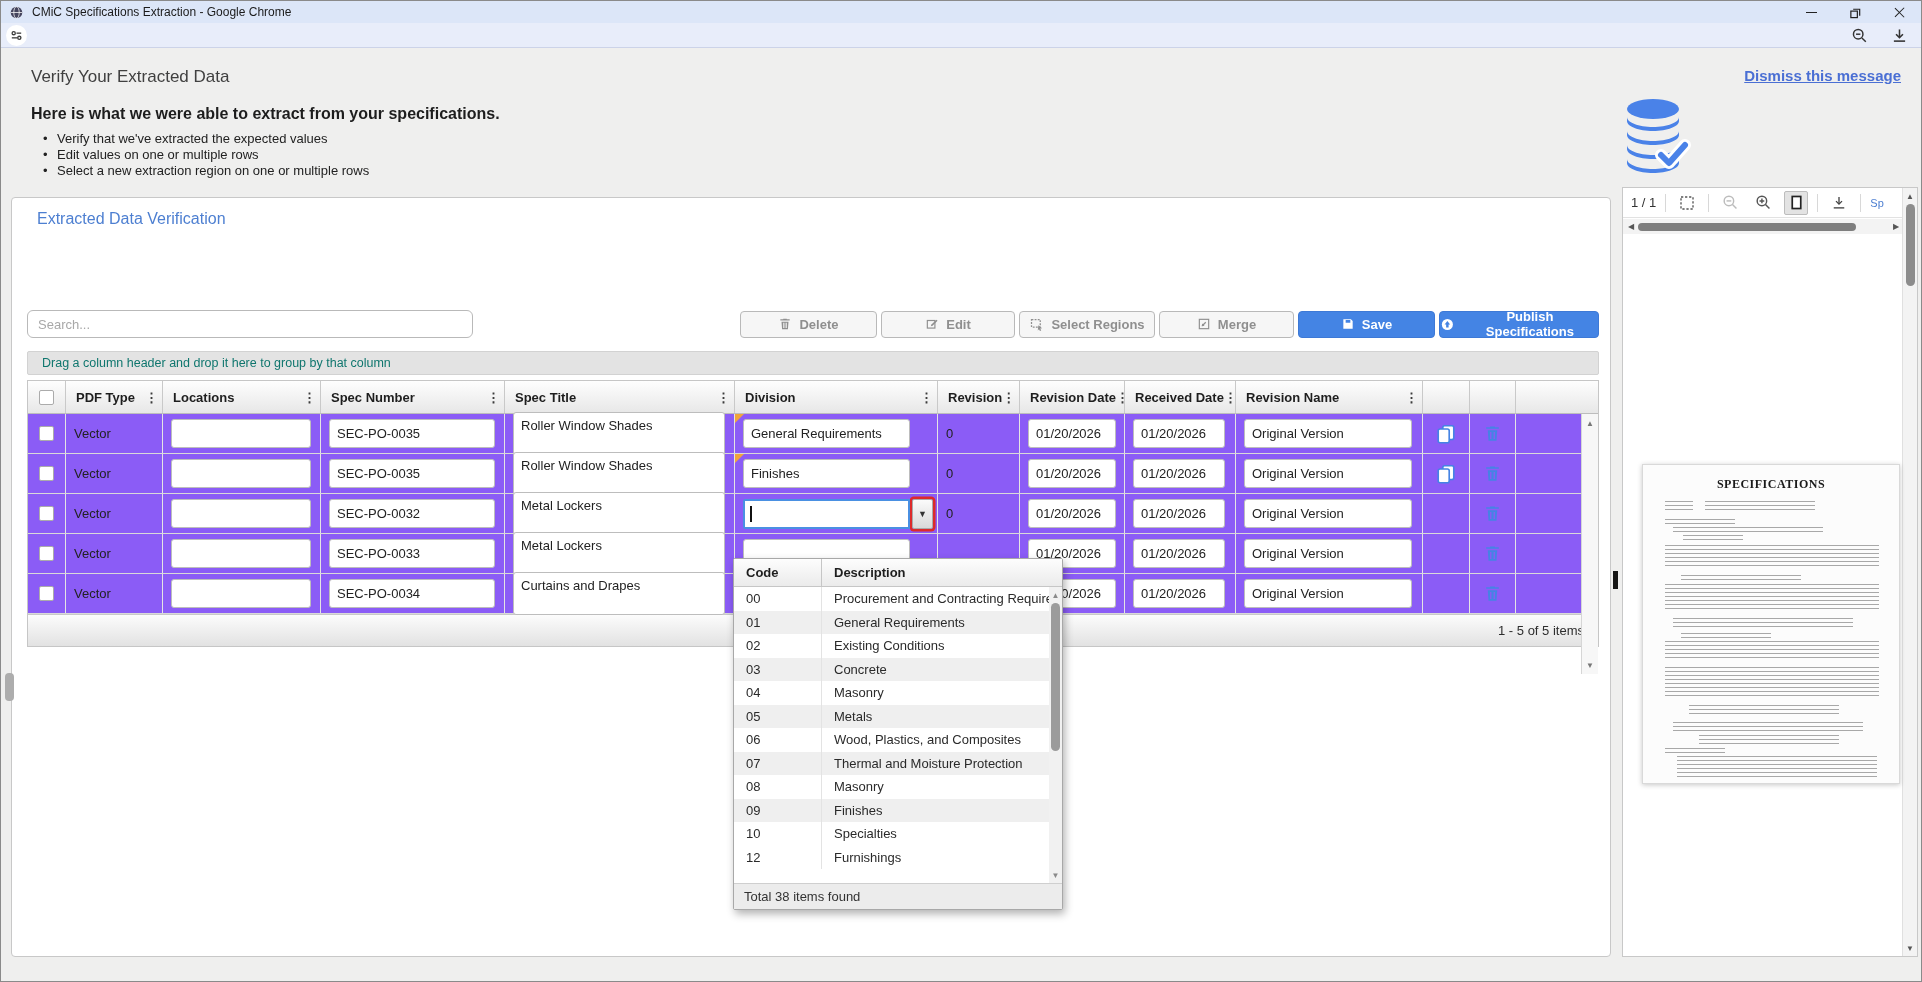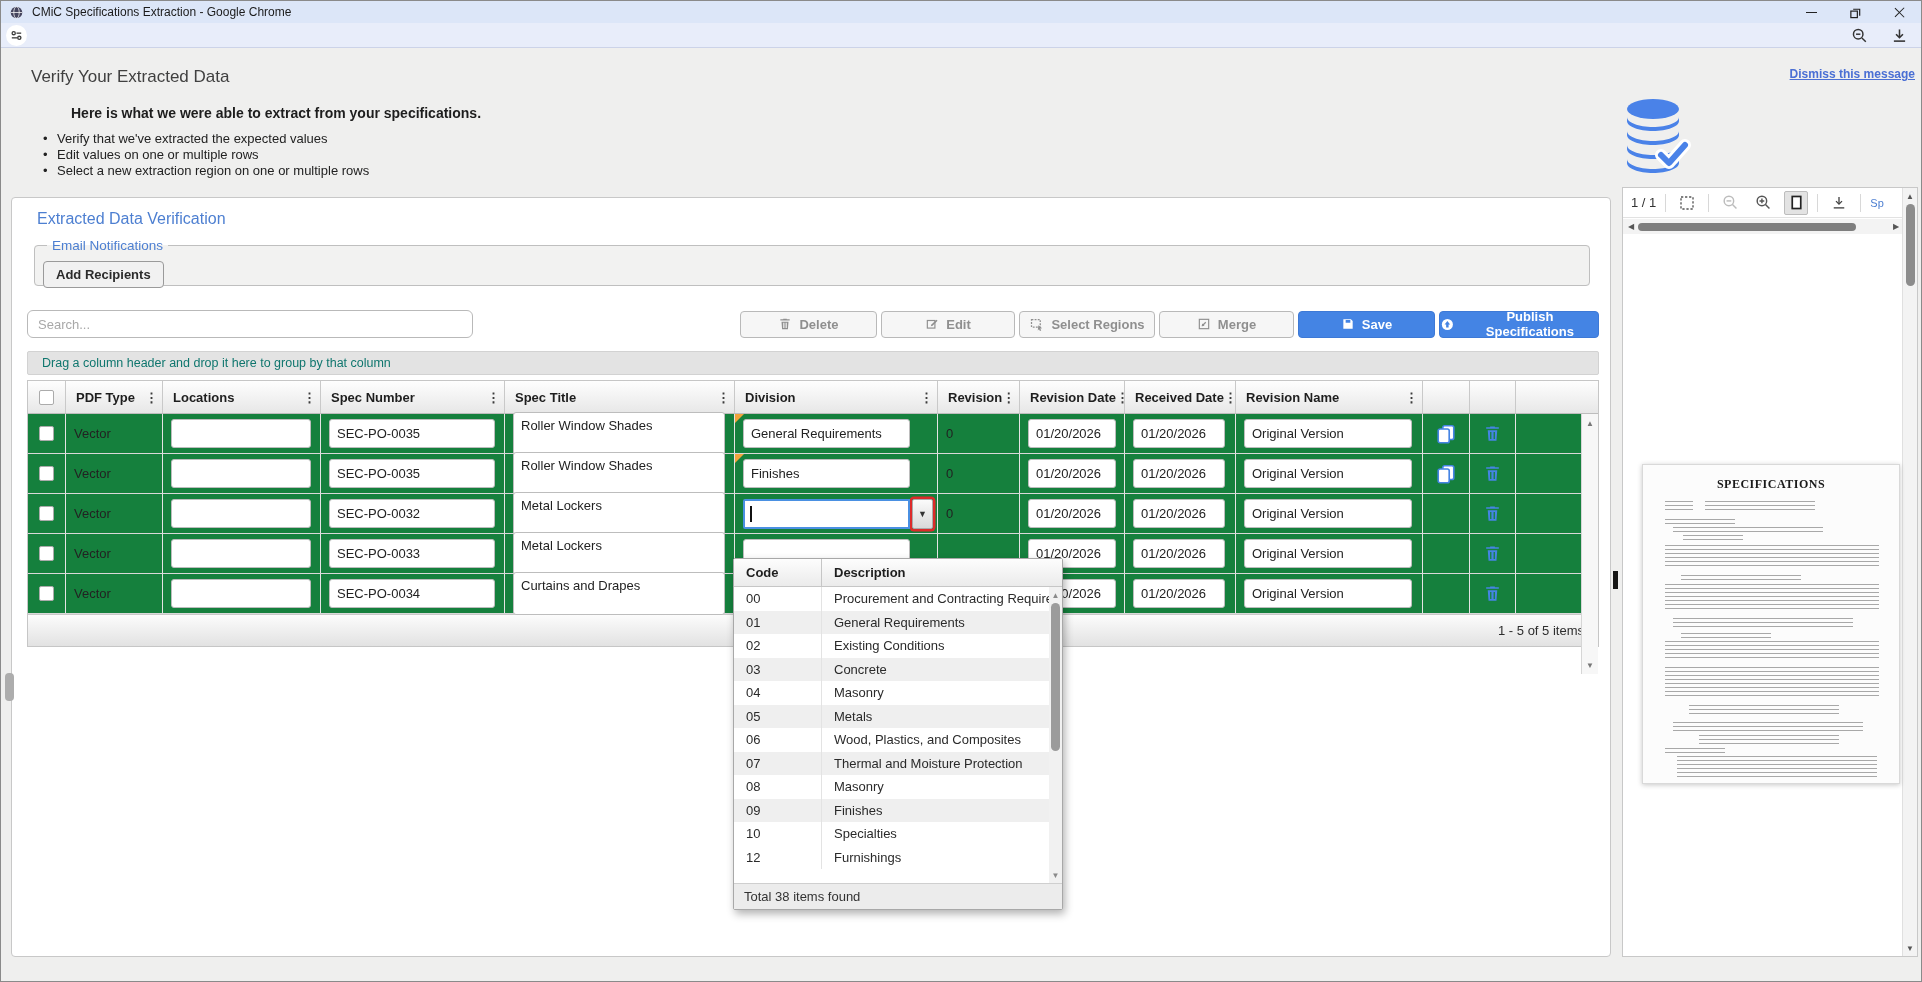--- a/index.html
+++ b/index.html
@@ -17,24 +17,24 @@
   .close-glyph { position:relative; width:11px; height:11px; }
   .close-glyph:before,.close-glyph:after { content:""; position:absolute; left:5px; top:-1px; width:1.4px; height:13px; background:#222; }
   .close-glyph:before{ transform:rotate(45deg);} .close-glyph:after{ transform:rotate(-45deg);}
 
   .browserbar { position:absolute; left:0; top:22px; width:100%; height:25px; background:#e8edfa; border-bottom:1px solid #ccd3e8; }
   .tunewrap { position:absolute; left:5px; top:2px; width:21px; height:21px; background:#fff; border-radius:50%; display:flex; align-items:center; justify-content:center; }
   .bicon { position:absolute; top:3px; width:19px; height:19px; }
 
   
   .banner-title { position:absolute; left:30px; top:66px; font-size:17px; color:#404040; }
-  .banner-intro { position:absolute; left:30px; top:104px; font-size:14px; font-weight:bold; color:#1d1d1d;margin-left:40px; }
+  .banner-intro { position:absolute; left:30px; top:104px; font-size:16px; font-weight:bold; color:#1d1d1d; }
   .bullet { position:absolute; left:56px; font-size:13px; color:#222; }
   .bullet:before { content:"\2022"; position:absolute; left:-14px; }
-  .dismiss { position:absolute; right:6px; top:66px; font-size:12px; font-weight:bold; color:#4a6fd4; text-decoration:underline; }
+  .dismiss { position:absolute; right:20px; top:66px; font-size:15px; font-weight:bold; color:#4a6fd4; text-decoration:underline; }
   .dbicon { position:absolute; left:1622px; top:96px; }
 
   
   .panel { position:absolute; left:10px; top:196px; width:1600px; height:760px; background:#fff; border:1px solid #c8c8c8; border-radius:4px; }
   .panel-title { position:absolute; left:25px; top:12px; font-size:16px; color:#4d7fd1; }
   .email-fs { position:absolute; left:22px; top:40px; width:1556px; height:48px; border:1px solid #bfbfbf; border-radius:4px; background:#f2f2f1; }
   .email-fs legend { margin-left:12px; padding:0 5px; font-size:13.5px; color:#4d7fd1; }
   .btn { display:inline-flex; align-items:center; justify-content:center; gap:7px; height:27px; border-radius:4px; font-size:13px; font-weight:bold; cursor:default; }
   .btn-gray { background:#f6f6f6; border:1px solid #b9b9b9; color:#8f8f8f; }
   .btn-blue { background:#4484e4; border:1px solid #3d79d6; color:#fff; }
@@ -50,21 +50,21 @@
 
   
   .grid { position:absolute; left:15px; top:182px; width:1572px; border:1px solid #c6c6c6; background:#fff; }
   .ghead { display:flex; height:33px; background:linear-gradient(#fefefe,#e7e7e7); border-bottom:1px solid #bdbdbd; }
   .hcell { display:flex; align-items:center; justify-content:space-between; padding:0 4px 0 10px; font-size:13px; font-weight:bold; color:#1e1e1e; border-right:1px solid #c9c9c9; overflow:hidden; white-space:nowrap; }
   .menu-dots:before { content:"\22EE"; font-size:13px; color:#3c3c3c; font-weight:bold; }
   .c-sel{width:38px; display:flex; align-items:center; justify-content:center; border-right:1px solid #c9c9c9;}
   .c-pdf{width:97px}.c-loc{width:158px}.c-num{width:184px}.c-title{width:230px}.c-div{width:203px}
   .c-rev{width:82px}.c-rd{width:105px}.c-cd{width:111px}.c-rn{width:187px}.c-copy{width:47px}.c-del{width:46px}
   .c-fill{flex:1; border-right:none;}
-  .grow { display:flex; height:40px; border-bottom:1px solid #d9d9d9; background:#15803d; }
+  .grow { display:flex; height:40px; border-bottom:1px solid #d9d9d9; background:#8b5cf6; }
   .gcell { position:relative; display:flex; align-items:center; padding:0 8px; font-size:13px; color:#222; border-right:1px solid #e4e4e4; overflow:visible; white-space:nowrap; }
   .gcell.sel { width:38px; justify-content:center; padding:0; }
   .cb { width:15px; height:15px; background:#fff; border:1px solid #ababab; border-radius:2px; }
   .tin { height:29px; border:1px solid #bdbdbd; border-radius:3px; padding:0 7px; font-size:13px; color:#222; font-family:inherit; background:#fff; }
   .ta { height:43px; border:1px solid #bdbdbd; border-radius:3px; padding:5px 7px; font-size:13px; color:#222; font-family:inherit; background:#fff; resize:none; overflow:hidden; line-height:1.25; }
   .corner { position:absolute; left:0; top:0; width:0; height:0; border-top:9px solid #f0a43c; border-right:9px solid transparent; z-index:2; }
   .iconbtn { background:none; border:none; display:flex; align-items:center; justify-content:center; width:100%; }
   .vscroll { position:absolute; right:0; top:33px; width:17px; height:260px; background:#f7f7f7; border-left:1px solid #d6d6d6; }
   .vscroll .up,.vscroll .dn { position:absolute; left:0; width:100%; height:14px; font-size:8px; color:#777; display:flex; align-items:center; justify-content:center; }
   .vscroll .up{top:2px}.vscroll .up:before{content:"\25B2"} .vscroll .dn{bottom:2px}.vscroll .dn:before{content:"\25BC"}
@@ -186,24 +186,20 @@
     <path d="M4 34c0 5.5 11.6 10 26 10s26-4.5 26-10v4c0 5.5-11.6 10-26 10S4 43.5 4 38z" fill="#4a82e8"></path>
     <path d="M4 48c0 5.5 11.6 10 26 10s26-4.5 26-10v4c0 5.5-11.6 10-26 10S4 57.5 4 52z" fill="#4a82e8"></path>
     <path d="M4 62c0 5.5 11.6 10 26 10s26-4.5 26-10v4c0 5.5-11.6 10-26 10S4 71.5 4 66z" fill="#4a82e8"></path>
     <path d="M38 58l8 8 16-18" fill="none" stroke="#fff" stroke-width="12" stroke-linecap="round" stroke-linejoin="round"></path>
     <path d="M38 58l8 8 16-18" fill="none" stroke="#4a82e8" stroke-width="6" stroke-linecap="round" stroke-linejoin="round"></path>
   </svg>
 
   <div class="panel">
     <div class="panel-title">Extracted Data Verification</div>
 
-    <fieldset class="email-fs">
-      <legend>Email Notifications</legend>
-      <button class="btn add-btn">Add Recipients</button>
-    </fieldset>
 
     <div class="tbar">
       <input class="search" placeholder="Search..." style="">
       <div class="grp">
         <button class="btn btn-gray w137">
           <svg width="14" height="14" viewBox="0 0 24 24">
               <path fill="#8f8f8f" d="M9 3v1H4v2h16V4h-5V3H9zm-3 5l1 13h10l1-13H6zm3 2h2v9H9v-9zm4 0h2v9h-2v-9z"></path>
             </svg>
           <span>Delete</span>
         </button>

